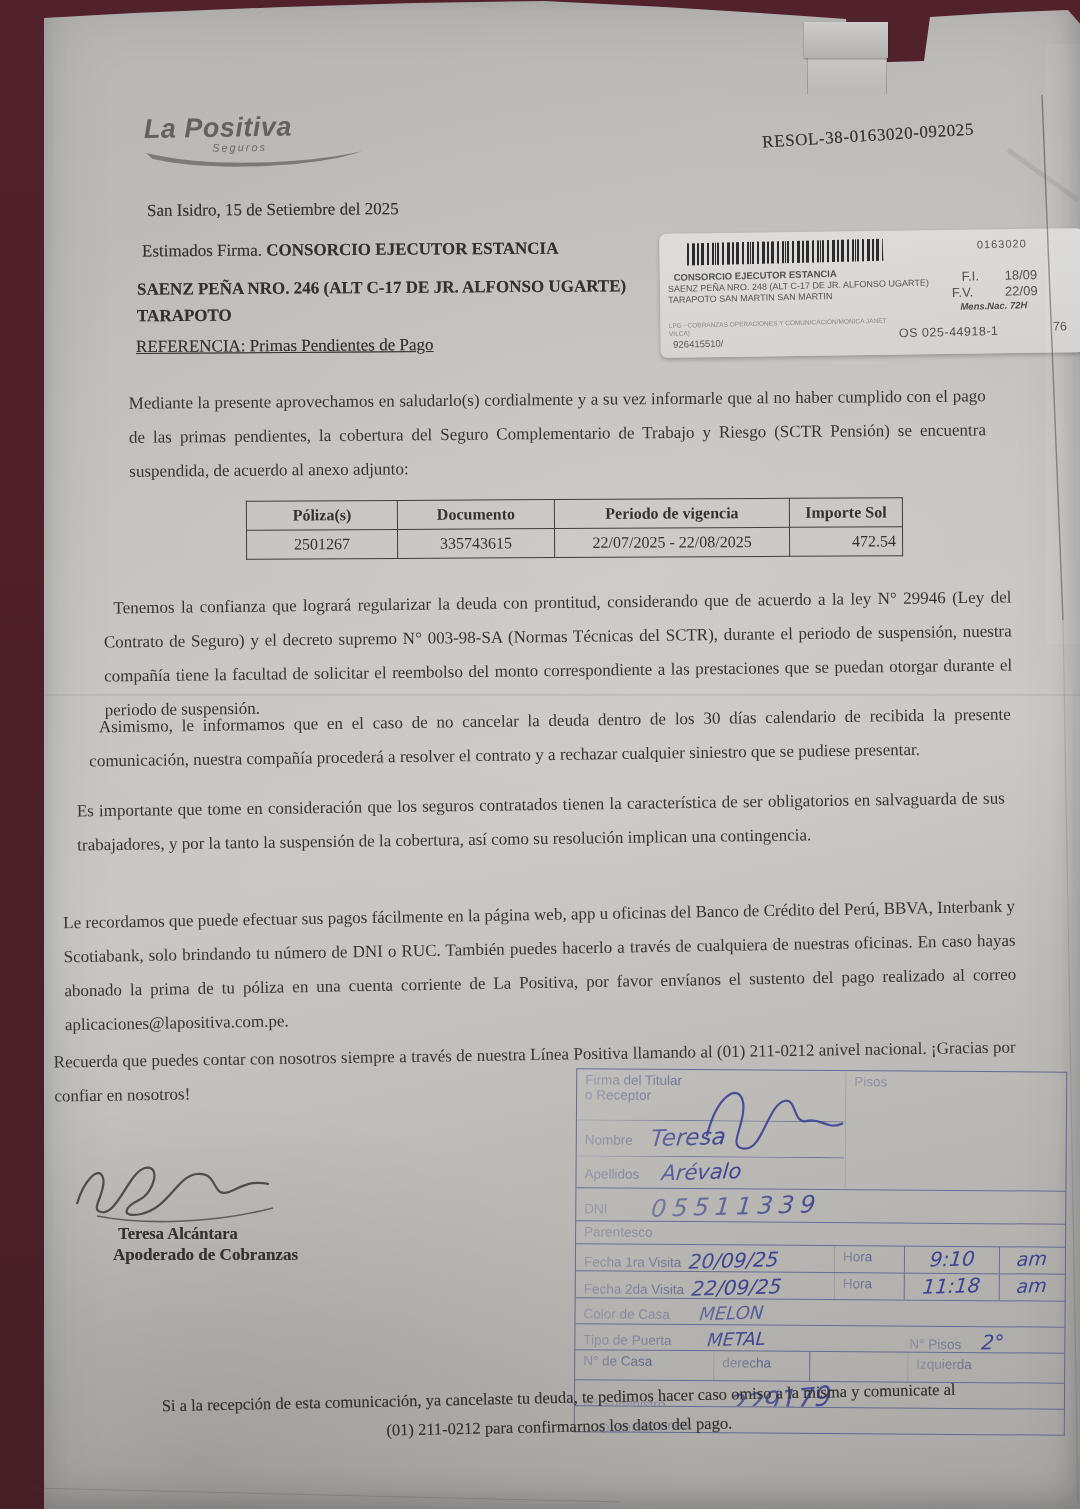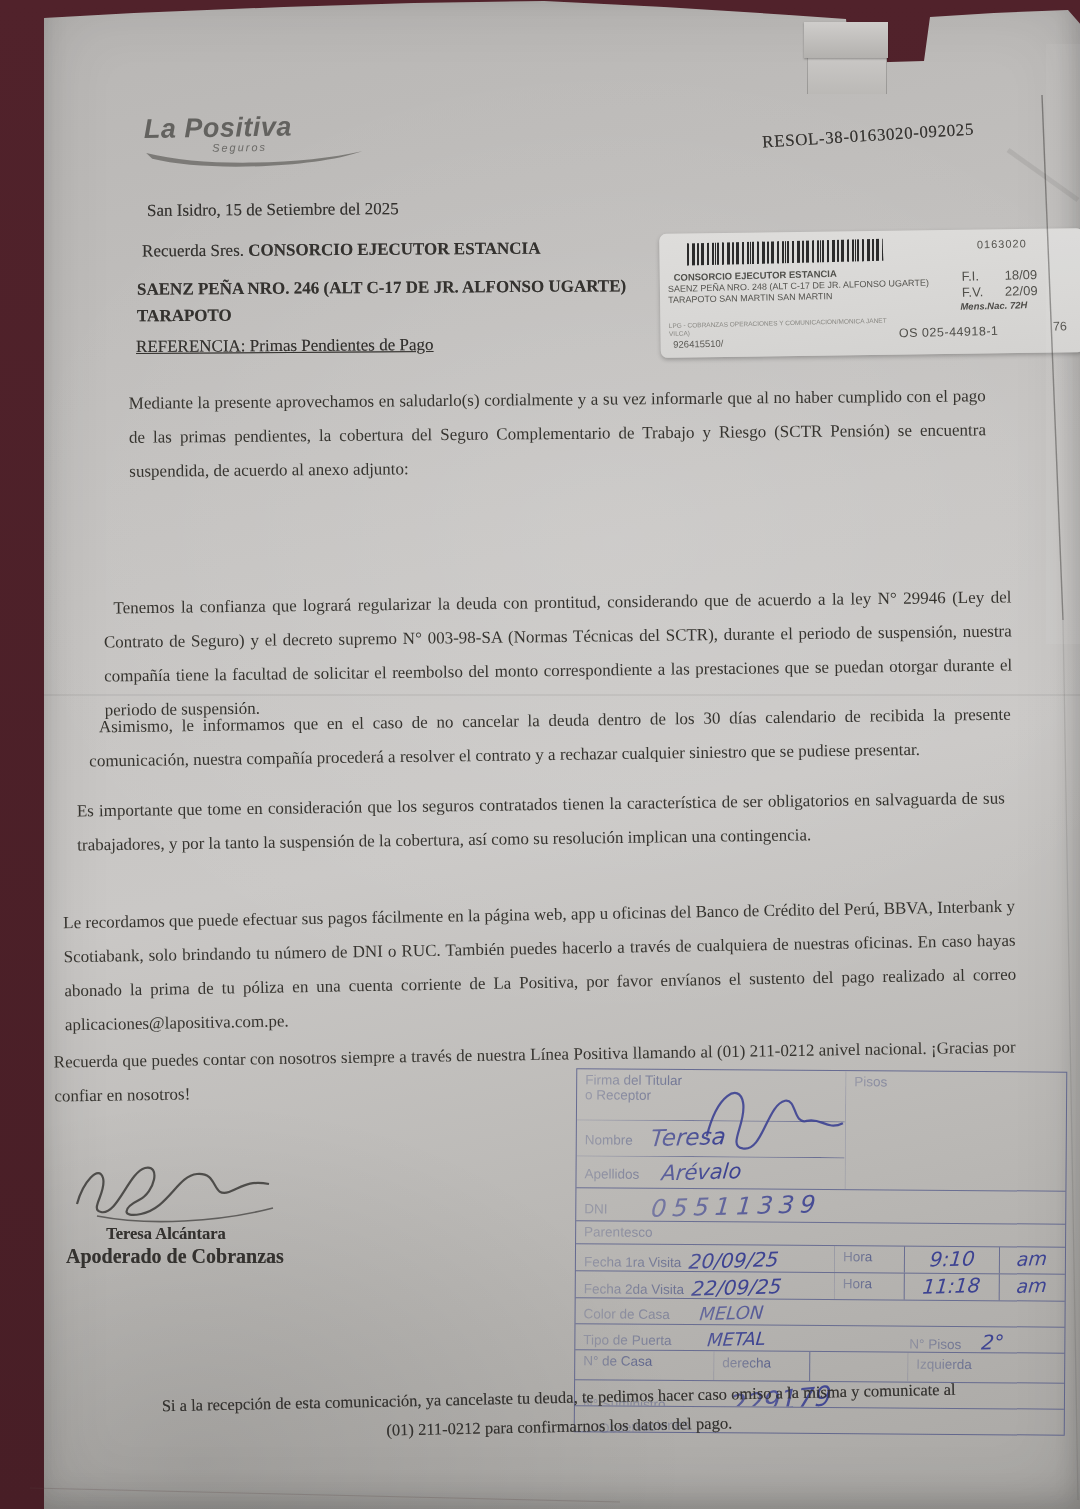--- a/index.html
+++ b/index.html
@@ -69,60 +69,78 @@
       <div class="logo-sub">Seguros</div>
       <svg width="230" height="22" style="margin-top:-6px">
         <path d="M2,4 C60,20 160,18 218,6 C170,22 60,24 8,10 Z" fill="#6b6a67" opacity=".8"></path>
       </svg>
     </div>
 
     <div class="abs ink" style="left:718px;top:126px;font-size:17px;letter-spacing:.6px;transform:rotate(-3.5deg);">RESOL-38-0163020-092025</div>
 
     <div class="abs ink" style="left:103px;top:200px;font-size:17px;transform:rotate(-.4deg);">San Isidro, 15 de Setiembre del 2025</div>
     <div class="abs ink" style="left:98px;top:240px;font-size:17px;transform:rotate(-.4deg);">
-      <span>Recuerda Sres.</span>
+      <span>Estimados Firma.</span>
       <span class="bold">CONSORCIO EJECUTOR ESTANCIA</span>
     </div>
     <div class="abs ink bold" style="left:93px;top:278px;font-size:17px;transform:rotate(-.4deg);">SAENZ PEÑA NRO. 246 (ALT C-17 DE JR. ALFONSO UGARTE)</div>
     <div class="abs ink bold" style="left:93px;top:306px;font-size:17px;transform:rotate(-.4deg);">TARAPOTO</div>
     <div class="abs ink" style="left:92px;top:336px;font-size:17px;text-decoration:underline;transform:rotate(-.4deg);">REFERENCIA: Primas Pendientes de Pago</div>
 
     <div class="abs sticker">
       <div style="position:absolute;inset:0;transform:rotate(-.6deg);">
         <div class="barcode"></div>
         <div class="stk-code">0163020</div>
         <div class="stk-name">CONSORCIO EJECUTOR ESTANCIA</div>
         <div class="stk-addr">SAENZ PEÑA NRO. 248 (ALT C-17 DE JR. ALFONSO UGARTE)  TARAPOTO SAN MARTIN SAN MARTIN</div>
         <div class="stk-kv" style="left:302px;top:40px;">F.I.</div>
         <div class="stk-kv" style="left:345px;top:40px;">18/09</div>
-        <div class="stk-kv" style="left:302px;top:56px;">F.V.</div>
+        <div class="stk-kv" style="left:292px;top:56px;">F.V.</div>
         <div class="stk-kv" style="left:345px;top:56px;">22/09</div>
         <div class="stk-mens">Mens.Nac. 72H</div>
         <div class="stk-dept">LPG - COBRANZAS OPERACIONES Y COMUNICACION/MONICA JANET VILCA)</div>
         <div class="stk-phone">926415510/</div>
         <div class="stk-os">OS 025-44918-1</div>
         <div class="stk-os2">76</div>
       </div>
     </div>
 
     <div class="abs para" style="left:85px;top:383px;width:857px;transform:rotate(-.5deg);">Mediante la presente aprovechamos en saludarlo(s) cordialmente y a su vez informarle que al no haber cumplido con el pago de las primas pendientes, la cobertura del Seguro Complementario de Trabajo y Riesgo (SCTR Pensión) se encuentra suspendida, de acuerdo al anexo adjunto:</div>
 
+    <div class="abs" style="left:202px;top:499px;">
+      <table class="policy">
+        <tbody>
+            <tr>
+          <th style="width:138px;">Póliza(s)</th>
+          <th style="width:144px;">Documento</th>
+          <th style="width:222px;">Periodo de vigencia</th>
+          <th style="width:100px;">Importe Sol</th>
+        </tr>
+        <tr>
+          <td>2501267</td>
+          <td>335743615</td>
+          <td>22/07/2025 - 22/08/2025</td>
+          <td style="text-align:right;">472.54</td>
+        </tr>
+      </tbody>
+        </table>
+    </div>
 
     <div class="abs para" style="left:60px;top:586px;width:908px;text-indent:10px;transform:rotate(-.7deg);">Tenemos la confianza que logrará regularizar la deuda con prontitud, considerando que de acuerdo a la ley N° 29946 (Ley del Contrato de Seguro) y el decreto supremo N° 003-98-SA (Normas Técnicas del SCTR), durante el periodo de suspensión, nuestra compañía tiene la facultad de solicitar el reembolso del monto correspondiente a las prestaciones que se puedan otorgar durante el periodo de suspensión.</div>
     <div class="abs para" style="left:45px;top:704px;width:922px;text-indent:10px;transform:rotate(-.8deg);">Asimismo, le informamos que en el caso de no cancelar la deuda dentro de los 30 días calendario de recibida la presente comunicación, nuestra compañía procederá a resolver el contrato y a rechazar cualquier siniestro que se pudiese presentar.</div>
     <div class="abs para" style="left:33px;top:788px;width:928px;transform:rotate(-.8deg);">Es importante que tome en consideración que los seguros contratados tienen la característica de ser obligatorios en salvaguarda de sus trabajadores, y por la tanto la suspensión de la cobertura, así como su resolución implican una contingencia.</div>
     <div class="abs para" style="left:20px;top:898px;width:952px;transform:rotate(-1deg);">Le recordamos que puede efectuar sus pagos fácilmente en la página web, app u oficinas del Banco de Crédito del Perú, BBVA, Interbank y Scotiabank, solo brindando tu número de DNI o RUC. También puedes hacerlo a través de cualquiera de nuestras oficinas. En caso hayas abonado la prima de tu póliza en una cuenta corriente de La Positiva, por favor envíanos el sustento del pago realizado al correo aplicaciones@lapositiva.com.pe.</div>
     <div class="abs para" style="left:10px;top:1038px;width:962px;transform:rotate(-.9deg);">Recuerda que puedes contar con nosotros siempre a través de nuestra Línea Positiva llamando al (01) 211-0212 anivel nacional. ¡Gracias por confiar en nosotros!</div>
 
     <svg class="abs" style="left:25px;top:1152px;" width="220" height="80">
       <path d="M8,52 C14,30 30,12 34,26 C38,40 20,58 32,60 C48,64 60,20 76,16 C92,12 86,40 70,48 C54,56 52,66 72,62 C100,56 108,24 128,22 C150,20 142,46 160,40 C172,36 178,28 200,32" fill="none" stroke="#3b3937" stroke-width="2.2" opacity=".85"></path>
       <path d="M28,64 C80,74 150,70 204,56" fill="none" stroke="#3b3937" stroke-width="1.6" opacity=".7"></path>
     </svg>
-    <div class="abs ink bold" style="left:2px;top:1224px;width:240px;text-align:center;font-size:16.5px;">Teresa Alcántara</div>
-    <div class="abs ink bold" style="left:22px;top:1245px;width:240px;text-align:left;font-size:20px;">Apoderado de Cobranzas</div>
+    <div class="abs ink bold" style="left:14px;top:1224px;width:240px;text-align:center;font-size:16.5px;">Teresa Alcántara</div>
+    <div class="abs ink bold" style="left:14px;top:1245px;width:240px;text-align:right;font-size:17px;">Apoderado de Cobranzas</div>
 
     <div class="abs grid">
 
       <div class="row" style="height:118px;">
         <div style="width:268px;display:flex;flex-direction:column;">
           <div class="cell lbl" style="height:50px;">
             <div>Firma del Titular</div>
             <div>o Receptor</div>
           </div>
           <div class="cell lbl bT" style="height:36px;">

